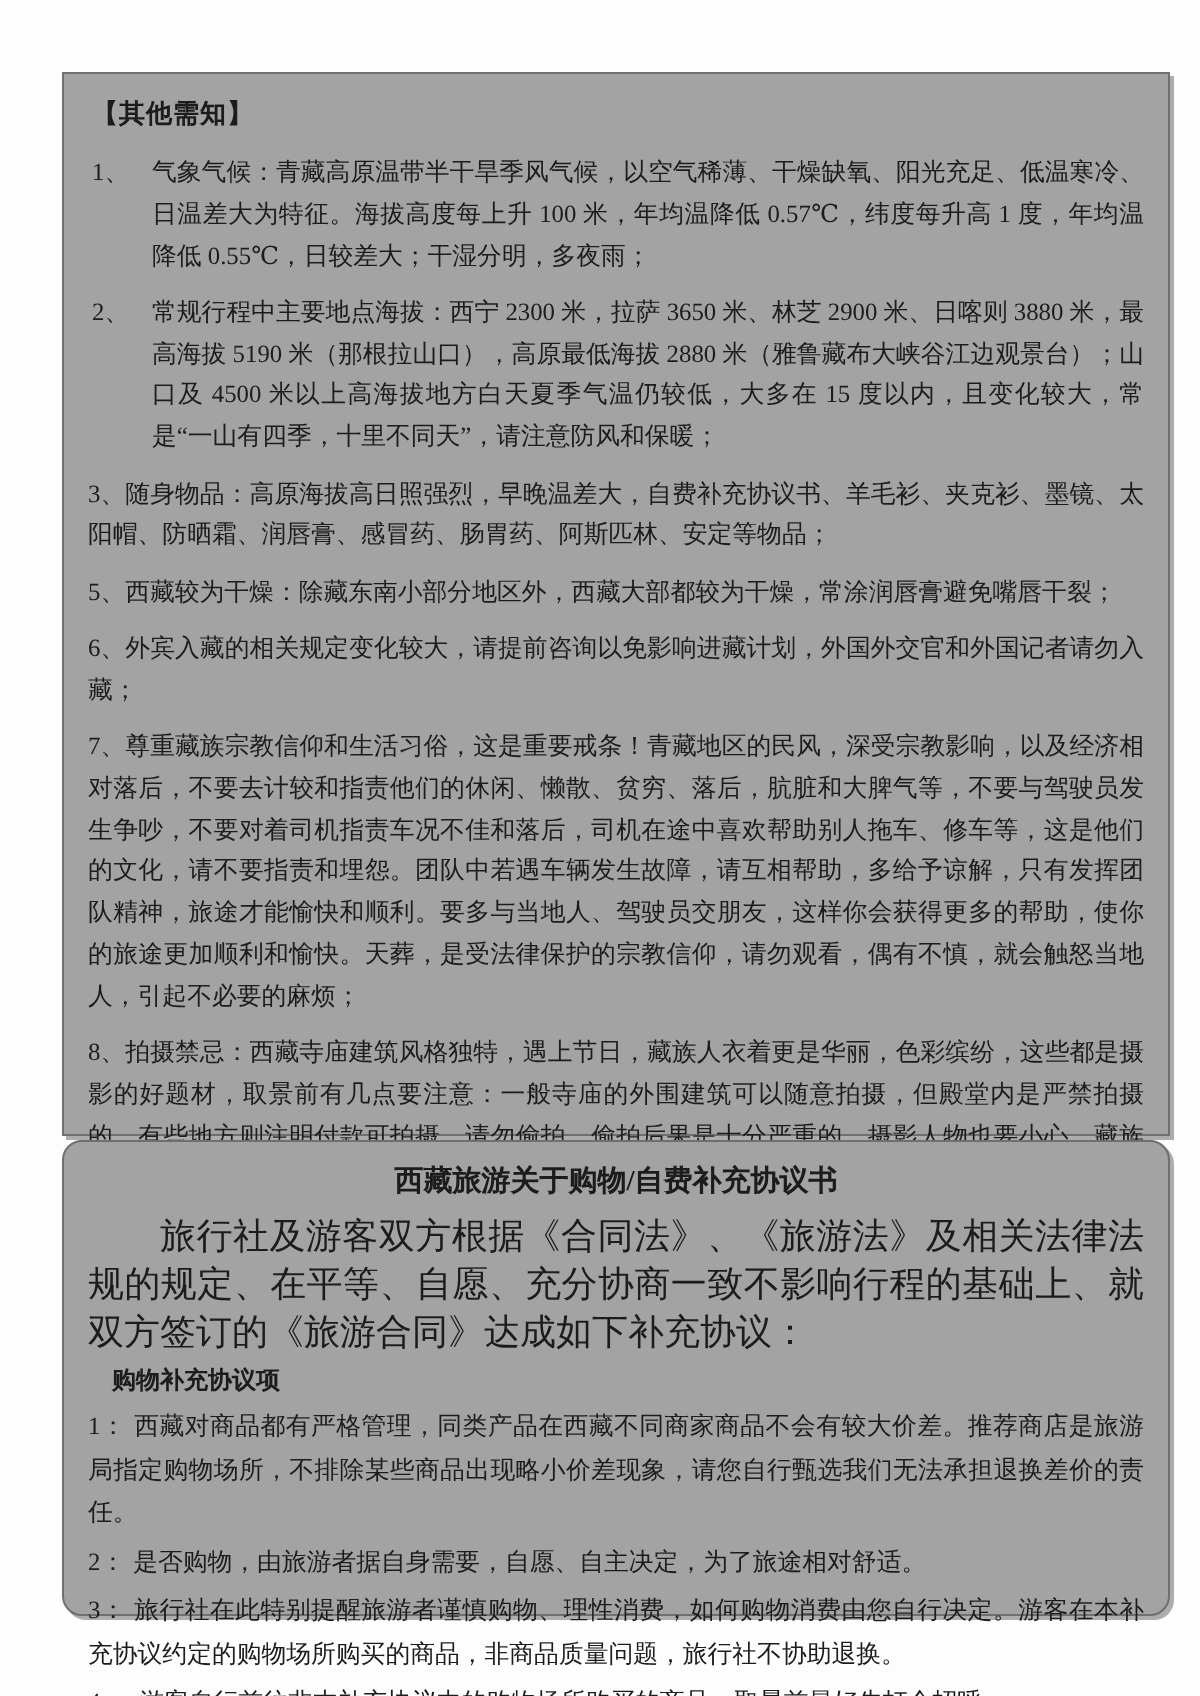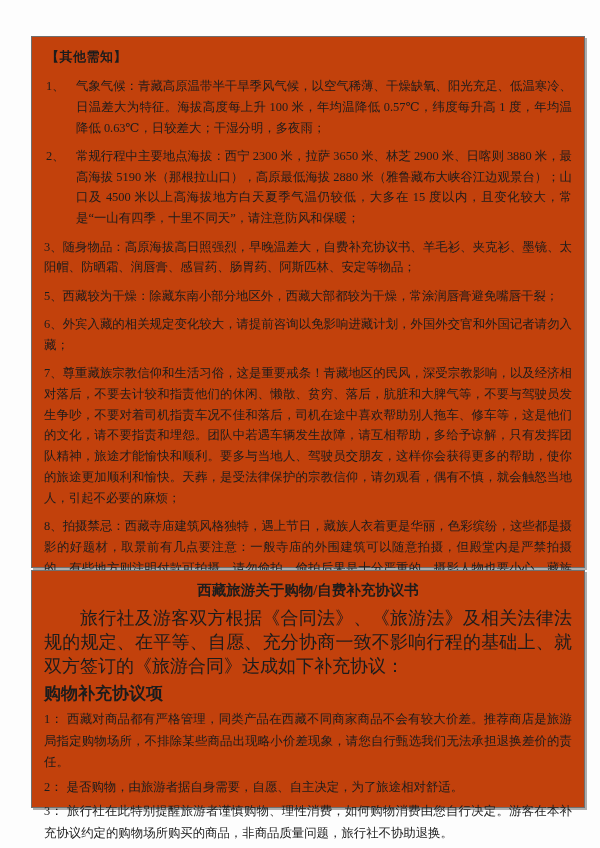--- a/index.html
+++ b/index.html
@@ -14,33 +14,34 @@
     width:600px;
     height:848px;
     background:#fdfdfd;
     overflow:hidden;
   }
   .doc-box{
     position:relative;
     margin-left:31px;
     width:554px;
     box-sizing:border-box;
-    background:#c2410c;
+    background:#a3a3a3;
     border:1px solid #6f6f6f;
     box-shadow:2px 2px 0 #adadad;
   }
   .notice-box{
     margin-top:36px;
     height:532px;
     padding:9px 12px 6px 12px;
   }
   .agreement-box{
     margin-top:2px;
     height:238px;
     padding:6px 12px 6px 12px;
+    border-radius:10px;
   }
   .notice-title{
     font-weight:bold;
     font-size:13px;
     margin:2px 0 10px 2px;
     letter-spacing:0.5px;
   }
   .item{
     font-size:12.4px;
     line-height:20.8px;
@@ -71,22 +72,22 @@
   }
   .agr-intro{
     font-size:18px;
     line-height:24px;
     text-indent:2em;
     margin:0 0 4px 0;
     text-align:justify;
   }
   .agr-header{
     font-weight:bold;
-    font-size:17px;
-    margin:0 0 4px 0;
+    font-size:12px;
+    margin:0 0 4px 12px;
   }
   .agr-item{
     font-size:12.4px;
     line-height:21.5px;
     margin:0 0 3px 0;
     text-align:justify;
   }
   .agr-item .num{
     margin-right:4px;
     white-space:pre;
@@ -95,21 +96,21 @@
 </head>
 <body>
 
 <div class="page">
 
   <div class="doc-box notice-box">
     <div class="notice-title">【其他需知】</div>
 
     <div class="item hang">
       <span class="num">1、</span>
-      <span class="txt">气象气候：青藏高原温带半干旱季风气候，以空气稀薄、干燥缺氧、阳光充足、低温寒冷、日温差大为特征。海拔高度每上升 100 米，年均温降低 0.57℃，纬度每升高 1 度，年均温降低 0.63℃，日较差大；干湿分明，多夜雨；</span>
+      <span class="txt">气象气候：青藏高原温带半干旱季风气候，以空气稀薄、干燥缺氧、阳光充足、低温寒冷、日温差大为特征。海拔高度每上升 100 米，年均温降低 0.57℃，纬度每升高 1 度，年均温降低 0.55℃，日较差大；干湿分明，多夜雨；</span>
     </div>
 
     <div class="item hang">
       <span class="num">2、</span>
       <span class="txt">常规行程中主要地点海拔：西宁 2300 米，拉萨 3650 米、林芝 2900 米、日喀则 3880 米，最高海拔 5190 米（那根拉山口），高原最低海拔 2880 米（雅鲁藏布大峡谷江边观景台）；山口及 4500 米以上高海拔地方白天夏季气温仍较低，大多在 15 度以内，且变化较大，常是“一山有四季，十里不同天”，请注意防风和保暖；</span>
     </div>
 
     <p class="item flat"><span class="num">3、</span><span>随身物品：高原海拔高日照强烈，早晚温差大，自费补充协议书、羊毛衫、夹克衫、墨镜、太阳帽、防晒霜、润唇膏、感冒药、肠胃药、阿斯匹林、安定等物品；</span></p>
 
 

